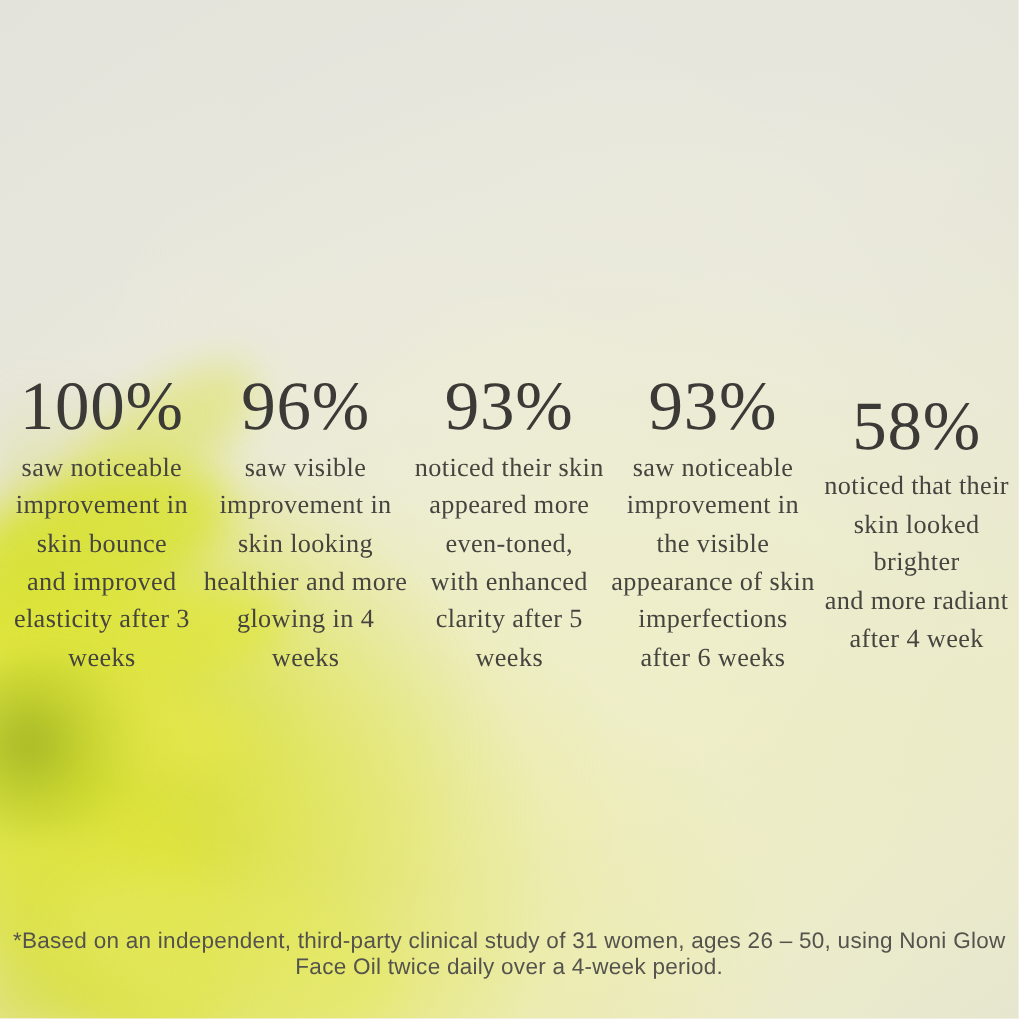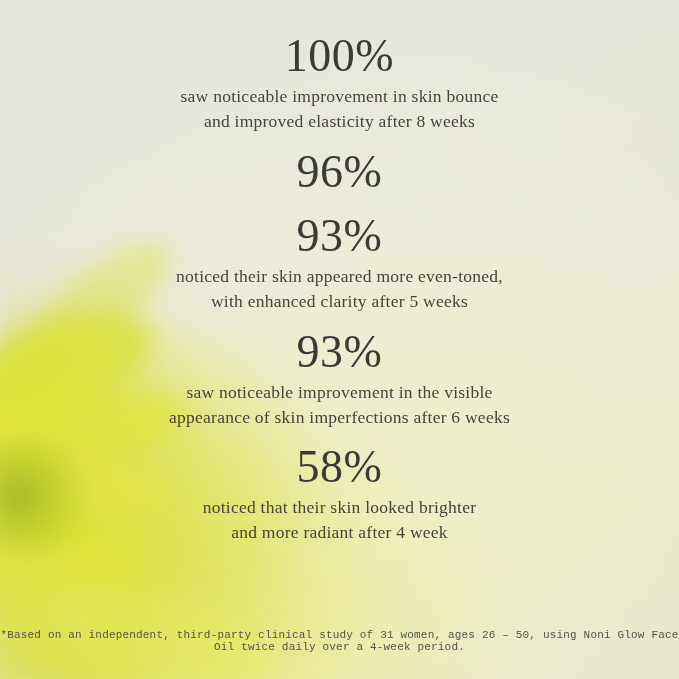--- a/index.html
+++ b/index.html
@@ -70,21 +70,21 @@
     inset: 0;
     background: radial-gradient(ellipse 95% 95% at 50% 45%, rgba(255,255,255,0.10) 0%, rgba(250,250,242,0.0) 55%, rgba(214,213,198,0.18) 100%);
     pointer-events: none;
   }
 
   
   .content {
     position: absolute;
     inset: 0;
     display: flex;
-    flex-direction: column;
+    flex-direction: row;
     align-items: center;
     padding-top: 32px;
     box-sizing: border-box;
     color: #413f3b;
   }
 
   .stat-block {
     width: 100%;
     text-align: center;
     margin-bottom: 13px;
@@ -108,22 +108,22 @@
     color: #46443f;
     white-space: pre-line;
   }
 
   .footnote {
     position: absolute;
     left: 0;
     right: 0;
     bottom: 26px;
     text-align: center;
-    font-family: Liberation Mono, monospace;
-    font-size: 11px;
+    font-family: Liberation Sans, sans-serif;
+    font-size: 15px;
     letter-spacing: 0.18px;
     color: #55534d;
   }
 </style>
 </head>
 <body>
 
 <div class="poster">
 
   <div class="bg-base"></div>
@@ -137,25 +137,27 @@
   <div class="petal p6"></div>
   <div class="petal p7"></div>
   <div class="core"></div>
   <div class="vignette"></div>
 
   <div class="content">
 
     <div class="stat-block">
       <div class="stat-value">100%</div>
       <div class="stat-desc">saw noticeable improvement in skin bounce
-and improved elasticity after 8 weeks</div>
+and improved elasticity after 3 weeks</div>
     </div>
 
     <div class="stat-block">
       <div class="stat-value">96%</div>
+      <div class="stat-desc">saw visible improvement in skin looking
+healthier and more glowing in 4 weeks</div>
     </div>
 
     <div class="stat-block">
       <div class="stat-value">93%</div>
       <div class="stat-desc">noticed their skin appeared more even-toned,
 with enhanced clarity after 5 weeks</div>
     </div>
 
     <div class="stat-block">
       <div class="stat-value">93%</div>

